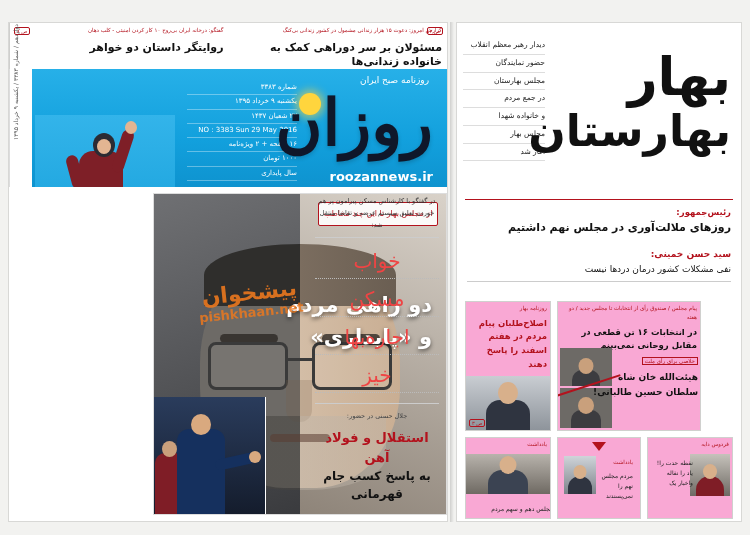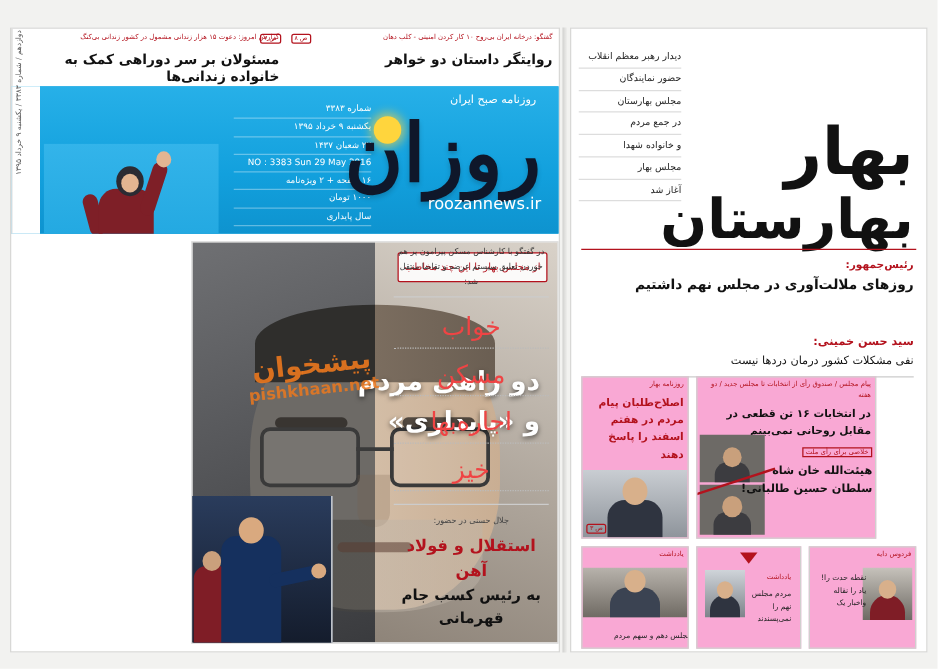--- a/index.html
+++ b/index.html
@@ -40,21 +40,21 @@
     font-family:Liberation Sans, sans-serif;
   }
   .logo-sun{
     position:absolute;right:126px;top:24px;width:22px;height:22px;border-radius:50%;
     background:#ffd53d;box-shadow:0 0 8px 3px rgba(255,213,61,.6);
   }
   .logo-sub{
     position:absolute;right:18px;top:6px;font-size:9px;color:#ffffff;
   }
   .site-url{
-    position:absolute;right:14px;bottom:16px;font-size:13px;color:#ffffff;font-weight:normal;
+    position:absolute;right:14px;bottom:3px;font-size:13px;color:#ffffff;font-weight:bold;
     direction:ltr;
   }
   .issue-box{
     position:absolute;right:150px;top:12px;width:110px;color:#ffffff;font-size:7px;
     text-align:right;line-height:1.9;
   }
   .issue-box div{border-bottom:1px solid rgba(255,255,255,.35);}
   .issue-box .ltr{direction:ltr;text-align:right;}
   .left-vert-band{
     position:absolute;left:0;top:46px;width:22px;height:118px;background:#ffffff;
@@ -144,32 +144,32 @@
   
   .paper-right{
     position:absolute;left:456px;top:22px;width:286px;height:500px;
     background:#ffffff;border:1px solid #d8d8d6;box-sizing:border-box;overflow:hidden;
   }
   .pr-top{position:absolute;left:0;top:0;width:100%;height:190px;}
   .pr-logo{
     position:absolute;right:10px;top:26px;width:180px;text-align:right;
     color:#111;font-weight:bold;line-height:1.08;
   }
-  .pr-logo .l1{font-size:52px;margin-top:45px;}
+  .pr-logo .l1{font-size:52px;}
   .pr-logo .l2{font-size:44px;margin-top:2px;}
   .pr-teasers{
     position:absolute;right:196px;top:14px;width:82px;text-align:right;
     font-size:7.5px;color:#222;line-height:2.1;
   }
   .pr-teasers div{border-bottom:1px solid #ddd;padding-bottom:1px;}
   .pr-rule{position:absolute;left:8px;right:8px;top:176px;height:1px;background:#b3121d;}
   .pr-quote{position:absolute;left:10px;right:10px;top:184px;text-align:right;}
   .pr-q-lbl{color:#b3121d;font-size:8.5px;font-weight:bold;}
   .pr-q-txt{color:#111;font-size:11px;font-weight:bold;line-height:1.6;margin-top:2px;}
-  .pr-q2{position:absolute;left:10px;right:10px;top:226px;text-align:right;margin-top:20px;}
+  .pr-q2{position:absolute;left:10px;right:10px;top:226px;text-align:right;}
   .pr-q2 .lbl{color:#b3121d;font-size:9px;font-weight:bold;}
   .pr-q2 .txt{color:#111;font-size:9px;line-height:1.6;margin-top:3px;border-bottom:1px solid #ccc;padding-bottom:5px;}
 
   
   .pr-grid{position:absolute;left:8px;right:8px;top:278px;bottom:8px;}
   .box{position:absolute;border:1px solid #d0d0ce;box-sizing:border-box;overflow:hidden;background:#f9a8d4;}
   .b-left{left:0;top:0;width:86px;height:130px;}
   .b-mid{left:92px;top:0;width:144px;height:130px;}
   .b-bot1{left:0;top:136px;width:86px;height:82px;}
   .b-bot2{left:92px;top:136px;width:84px;height:82px;}
@@ -194,28 +194,28 @@
 </style>
 </head>
 <body>
 
 <div class="page">
 
   <div class="paper-main">
 
     <div class="top-strip">
       <div class="strip-cell">
+        <div class="strip-badge">ص ۸</div>
+        <div class="strip-head">گفتگو: درخانه ایران بی‌روح ۱۰ کار کردن امنیتی - کلب دهان</div>
+        <div class="strip-title">روایتگر داستان دو خواهر</div>
+      </div>
+      <div class="strip-cell">
         <div class="strip-badge right">ص ۲</div>
         <div class="strip-head">گزارش امروز: دعوت ۱۵ هزار زندانی مشمول در کشور زندانی بی‌کنگ</div>
         <div class="strip-title">مسئولان بر سر دوراهی کمک به خانواده زندانی‌ها</div>
-      </div>
-      <div class="strip-cell">
-        <div class="strip-badge">ص ۸</div>
-        <div class="strip-head">گفتگو: درخانه ایران بی‌روح ۱۰ کار کردن امنیتی - کلب دهان</div>
-        <div class="strip-title">روایتگر داستان دو خواهر</div>
       </div>
     </div>
 
     <div class="masthead">
       <div class="sky"></div>
 
       <div class="mh-photo">
         <div class="bg"></div>
 
         <div class="armL"></div>
@@ -288,21 +288,21 @@
       <div class="cr-lede">در گفتگو با کارشناس مسکن پیرامون پر هم خوردن تعلیق سیستم عرضه و تقاضا منتقل شد:</div>
       <div class="cr-words">
         <div class="cr-word">خواب</div>
         <div class="cr-word">مسکن</div>
         <div class="cr-word">اجاره‌بها</div>
         <div class="cr-word">خیز</div>
       </div>
       <div class="cr-note">جلال حسنی در حضور:</div>
       <div class="cr-sport">
         <div class="s1">استقلال و فولاد آهن</div>
-        <div class="s2">به رئیس کسب جام قهرمانی</div>
+        <div class="s2">به پاسخ کسب جام قهرمانی</div>
       </div>
     </div>
   </div>
 
   <div class="gutter"></div>
 
   <div class="paper-right">
 
     <div class="pr-top">
       <div class="pr-teasers">

